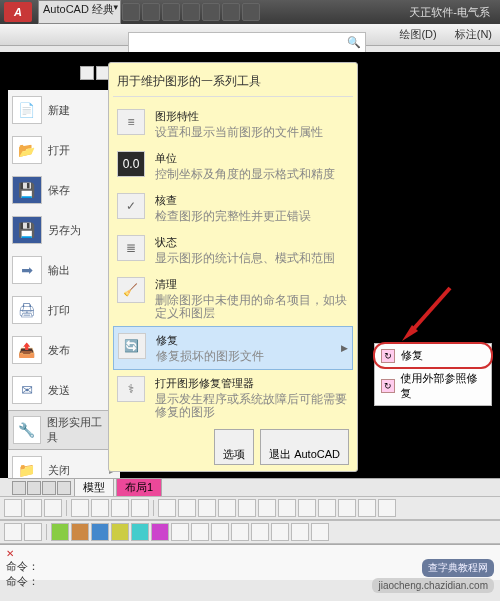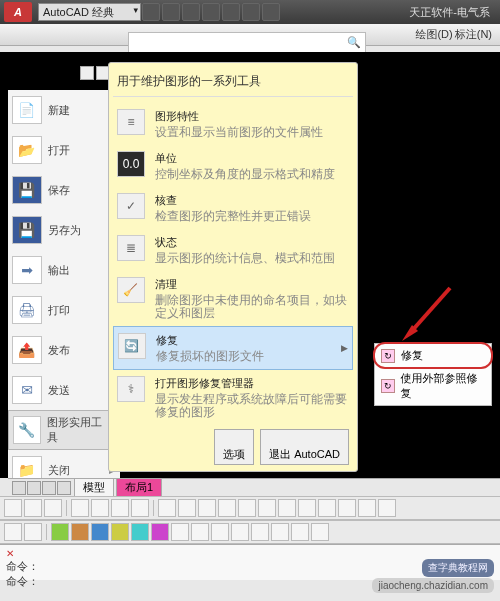--- a/index.html
+++ b/index.html
@@ -1,24 +1,24 @@
 <!DOCTYPE html>
 <html><head>
 <meta charset="utf-8">
 <style>
 *{margin:0;padding:0;box-sizing:border-box;font-family:"Microsoft YaHei",SimSun,sans-serif;font-size:11px}
 body{width:500px;height:601px;background:#e8e8e8;overflow:hidden;position:relative}
 .titlebar{height:24px;background:linear-gradient(#5a5a5a,#3a3a3a);display:flex;align-items:center;color:#ccc;padding:0 4px}
 .app-icon{width:28px;height:20px;background:#c83737;color:#fff;display:flex;align-items:center;justify-content:center;font-weight:bold;font-style:italic;border-radius:2px;margin-right:6px}
-.workspace-dd{background:#e0e0e0;border:1px solid #888;height:18px;padding:1px 26px 1px 4px;color:#222;position:relative}
+.workspace-dd{background:#e0e0e0;border:1px solid #888;height:24px;padding:1px 6px 1px 4px;color:#222;position:relative}
 .workspace-dd:after{content:"▾";position:absolute;right:2px;top:1px;font-size:9px}
 .tb-ic{width:18px;height:18px;margin:0 1px;background:#555;border:1px solid #666;border-radius:2px}
 .title-txt{margin-left:auto;color:#ddd;padding-right:6px}
 .menubar{height:22px;background:linear-gradient(#f5f5f5,#d8d8d8);border-bottom:1px solid #aaa;display:flex;align-items:center;position:relative}
-.menu-right{position:absolute;right:8px;top:3px;display:flex;gap:2px;color:#333}
+.menu-right{position:absolute;right:8px;top:3px;display:flex;gap:18px;color:#333}
 .searchbar{position:absolute;left:128px;top:32px;width:238px;height:22px;background:#fff;border:1px solid #bbb;padding:2px 24px 2px 6px;color:#888}
 .searchbar .mag{position:absolute;right:4px;top:3px;color:#999}
 .blackbg{position:absolute;left:0;top:52px;right:0;height:426px;background:#000}
 .leftmenu{position:absolute;left:8px;top:90px;width:112px;background:#f4f4f4}
 .lm-item{display:flex;align-items:center;height:40px;padding:4px;cursor:pointer}
 .lm-item.sel{background:#e3e3e3;border:1px solid #b5b5b5}
 .lm-ic{width:30px;height:28px;background:#fff;border:1px solid #c5c5c5;margin-right:6px;display:flex;align-items:center;justify-content:center;color:#5a7aa8;font-size:14px}
 .lm-ic.folder{color:#d89838}
 .lm-ic.disk{background:#3a5a9a;color:#fff}
 .lm-ic.wrench{color:#666}

